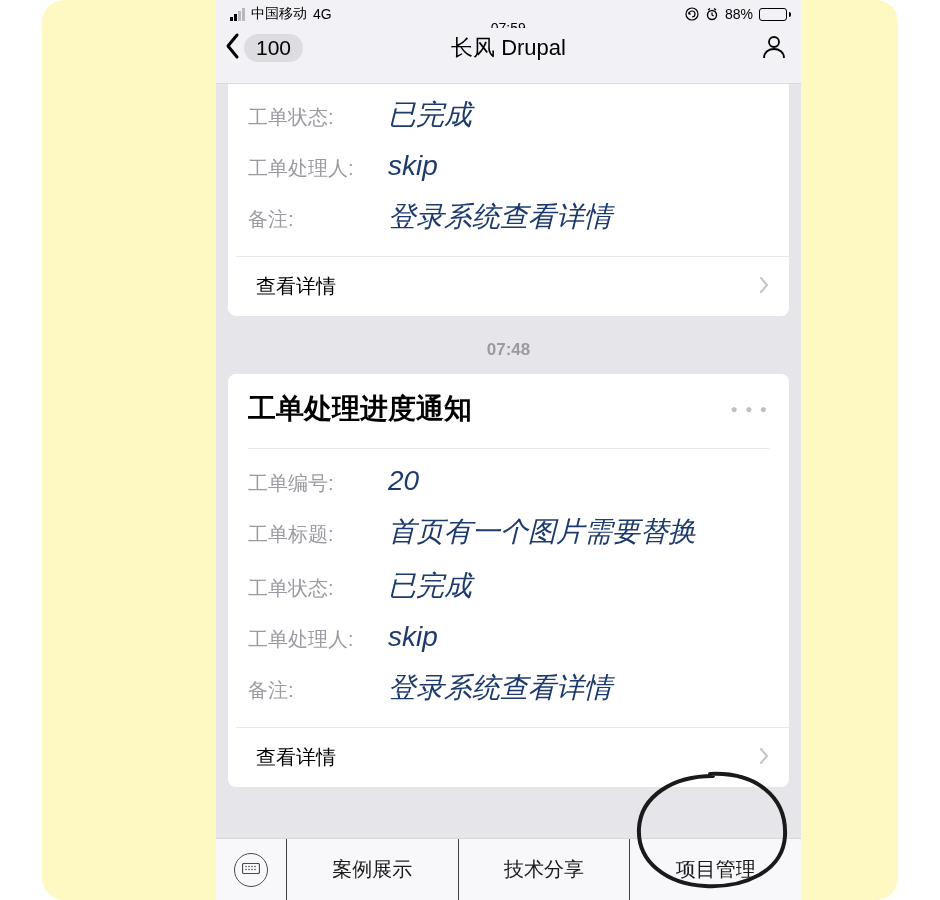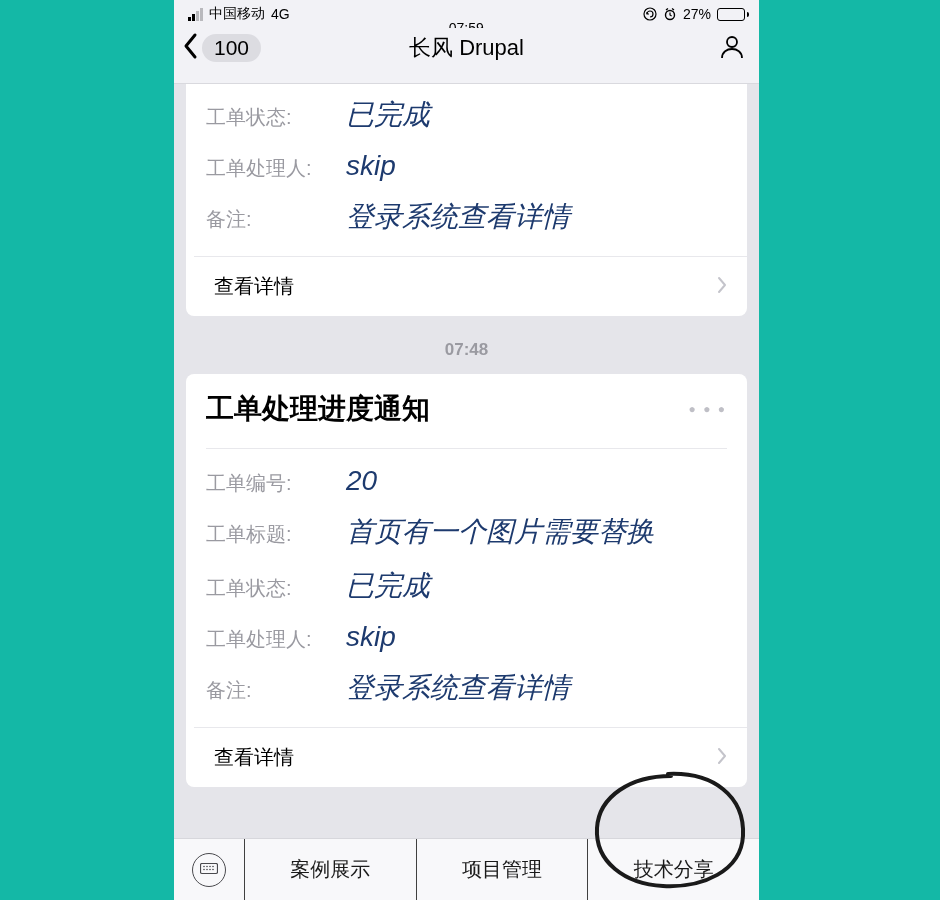--- a/index.html
+++ b/index.html
@@ -1,19 +1,19 @@
 <!DOCTYPE html>
 <html><head>
 <meta charset="utf-8">
 <style>
   * { box-sizing: border-box; margin: 0; padding: 0; }
   html, body { width: 940px; height: 900px; font-family: -apple-system, "Helvetica Neue", Arial, "PingFang SC", "Microsoft YaHei", sans-serif; }
   body { background: #fff; display: flex; align-items: flex-start; justify-content: center; }
   .page-outer {
-    width: 940px; height: 900px; background: #14b8a6; position: relative;
+    width: 856px; height: 900px; background: #fef9c3; position: relative; border-radius: 22px;
   }
   .phone {
     position: absolute; left: 174px; top: 0;
     width: 585px; height: 900px; overflow: hidden;
     background: #e5e5ea;
   }
 
   
   .status-bar {
     background: #f2f2f6;
@@ -155,21 +155,21 @@
               <path d="M4 5v2h2" fill="none" stroke="#000" stroke-width="1.2"></path>
             </svg>
         </span>
         <span class="alarm-icon">
           <svg width="14" height="14" viewBox="0 0 14 14">
               <circle cx="7" cy="8" r="4.5" fill="none" stroke="#000" stroke-width="1.4"></circle>
               <path d="M7 5.5V8l1.6 1" stroke="#000" stroke-width="1.2" fill="none"></path>
               <path d="M3 3l2-1.5M11 3L9 1.5" stroke="#000" stroke-width="1.4"></path>
             </svg>
         </span>
-        <span>27%</span>
+        <span>88%</span>
         <span class="battery">
           <span class="shell"><span class="fill"></span></span>
             <span class="nub"></span>
         </span>
       </div>
     </div>
 
     <div class="nav-bar">
       <div class="nav-back">
         <span class="back-chevron">
@@ -273,24 +273,24 @@
               <circle cx="10" cy="6.5" r="0.8" fill="#4a4a4e"></circle>
               <circle cx="13" cy="6.5" r="0.8" fill="#4a4a4e"></circle>
           </svg>
         </span>
       </div>
       <div class="menu-tabs">
         <div class="menu-tab">
           <span>案例展示</span>
         </div>
         <div class="menu-tab">
+          <span>技术分享</span>
+        </div>
+        <div class="menu-tab">
           <span>项目管理</span>
-        </div>
-        <div class="menu-tab">
-          <span>技术分享</span>
         </div>
       </div>
     </div>
 
     <div class="annotation">
       <svg viewBox="0 0 170 130">
         <path d="M85 8 C 130 6, 162 30, 160 70 C 158 105, 120 122, 80 120 C 42 118, 12 96, 14 62 C 16 30, 48 10, 88 10" fill="none" stroke="#1a1a1a" stroke-width="4" stroke-linecap="round"></path>
       </svg>
     </div>
 

